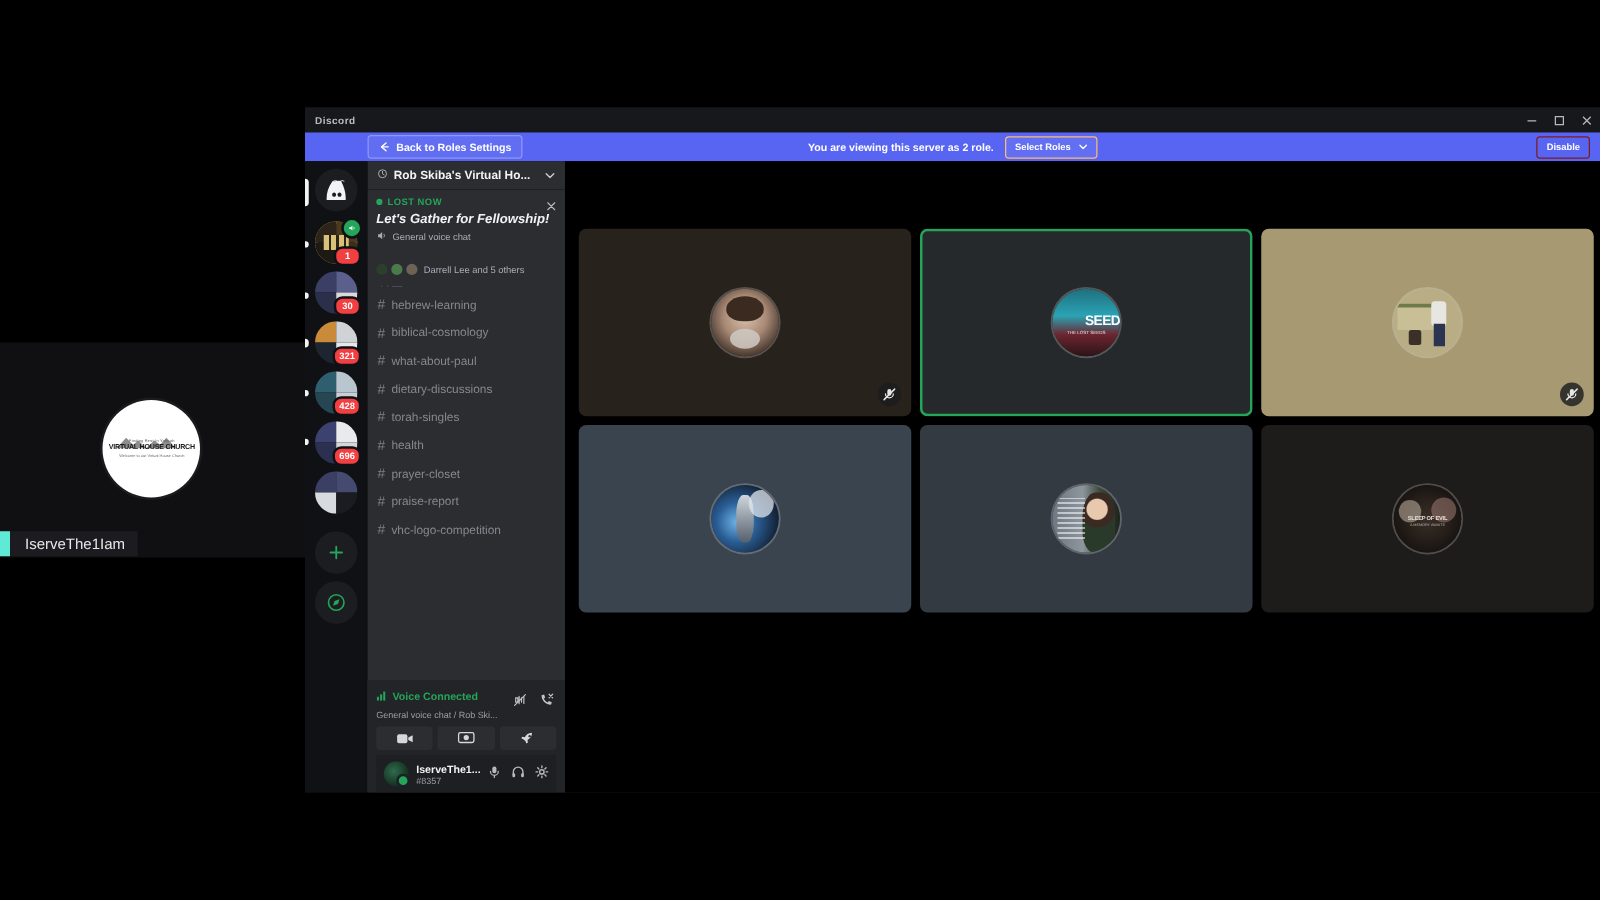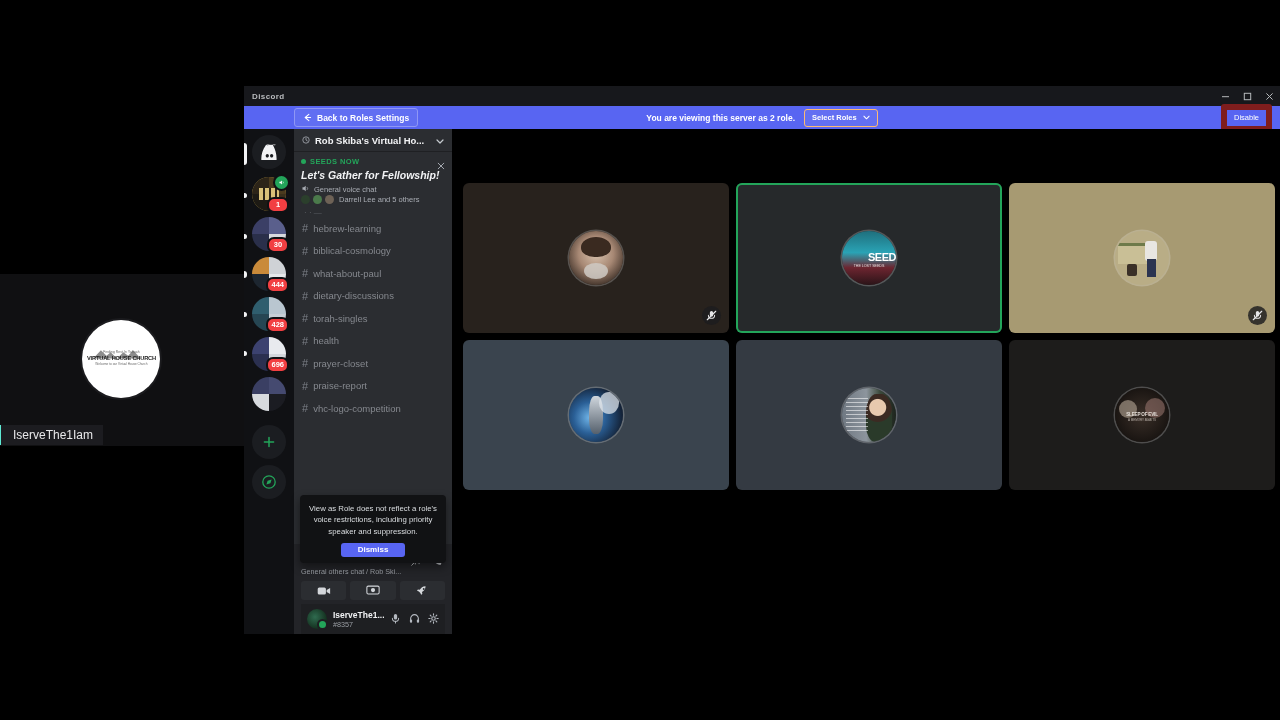--- a/index.html
+++ b/index.html
@@ -29,21 +29,21 @@
   .ov-logo .l2 { font-size: 6.2px; color: #1a1a1a; font-weight: bold; letter-spacing: -.2px; white-space: nowrap; }
   .ov-logo .l3 { font-size: 3.4px; color: #6a6a6a; margin-top: 2px; }
   .ov-mountains {
     position: absolute; left: 0; right: 0; top: 26px; height: 14px;
   }
   .overlay-nameplate {
     position: absolute; left: 0; top: 425px; height: 20px;
     background: #1c1c20; color: #e8e8ea;
     font-size: 12px; display: flex; align-items: center;
     padding: 0 10px 0 12px;
-    border-left: 1px solid #5eead4;
+    border-left: 8px solid #5eead4;
   }
 
   
   .dwin {
     position: absolute; left: 244px; top: 86px; width: 1036px; height: 548px;
     background: #1e1f22;
     display: flex; flex-direction: column;
     overflow: hidden;
   }
   .titlebar {
@@ -79,22 +79,22 @@
   .banner-center > * { pointer-events: auto; }
   .banner-text { color: #ffffff; font-size: 8.5px; font-weight: bold; }
   .select-roles-btn {
     height: 16px; border: 1px solid #fdba74; border-radius: 3px;
     display: flex; align-items: center; gap: 6px; padding: 0 7px;
     color: #ffffff; font-size: 7.5px; font-weight: bold;
     background: rgba(255,255,255,.07);
   }
   .disable-btn {
     position: absolute; right: 8px; height: 16px;
-    border: 6px solid #7f1d1d; border-radius: 3px; padding: 0 7px;
-    display: flex; align-items: center; color: #fff; font-size: 7.5px; font-weight: normal;
+    border: 1px solid #7f1d1d; border-radius: 3px; padding: 0 7px;
+    display: flex; align-items: center; color: #fff; font-size: 7.5px; font-weight: bold;
   }
 
   
   .dbody { flex: 1; display: flex; min-height: 0; background: #000; }
 
   
   .rail {
     width: 50px; flex: 0 0 50px; background: #101114;
     display: flex; flex-direction: column; align-items: center;
     padding-top: 6px; gap: 6px; position: relative;
@@ -143,21 +143,21 @@
 
   .live-card {
     margin: 6px 7px 2px 7px; position: relative;
   }
   .live-row { display: flex; align-items: center; gap: 4px; }
   .live-dot { width: 5px; height: 5px; border-radius: 50%; background: #23a55a; }
   .live-now { color: #23a55a; font-size: 7.5px; font-weight: bold; letter-spacing: .4px; }
   .live-close { position: absolute; right: 0; top: -1px; color: #b5bac1; }
   .live-title { color: #f2f3f5; font-size: 10.5px; font-weight: bold; margin-top: 3px; font-style: italic; }
   .live-sub { display: flex; align-items: center; gap: 4px; margin-top: 3px; color: #a9adb4; font-size: 7.5px; }
-  .live-people { display: flex; align-items: center; gap: 3px; margin-top: 0; }
+  .live-people { display: flex; align-items: center; gap: 3px; margin-top: 16px; }
   .mini-av { width: 9px; height: 9px; border-radius: 50%; display: inline-block; }
   .live-people .ptxt { color: #a9adb4; font-size: 7.5px; margin-left: 2px; }
 
   .chan-scroll { flex: 1; overflow: hidden; padding-top: 2px; position: relative; }
   .chan-cut { color: #7d818a; font-size: 8px; padding: 0 10px; height: 9px; overflow: hidden; opacity: .55; }
   .chan {
     height: 22.5px; display: flex; align-items: center; gap: 5px;
     padding: 0 8px; color: #85888e; font-size: 9.5px;
   }
   .chan .hash { font-size: 11px; color: #7b7f86; font-weight: 500; }
@@ -327,21 +327,21 @@
           <div class="badge">30</div>
         </div>
 
         <div class="rail-icon">
           <div class="disc">
             <div class="q4" style="left:0;top:0;background:#c98a3a"></div>
             <div class="q4" style="left:50%;top:0;background:#cfd2d6"></div>
             <div class="q4" style="left:0;top:50%;background:#1d2630"></div>
             <div class="q4" style="left:50%;top:50%;background:#e6e8ea"></div>
           </div>
-          <div class="badge">444</div>
+          <div class="badge">321</div>
         </div>
 
         <div class="rail-icon">
           <div class="disc">
             <div class="q4" style="left:0;top:0;background:#2f5e6e"></div>
             <div class="q4" style="left:50%;top:0;background:#b9c6d0"></div>
             <div class="q4" style="left:0;top:50%;background:#264653"></div>
             <div class="q4" style="left:50%;top:50%;background:#c8cfd6"></div>
           </div>
           <div class="badge">428</div>
@@ -391,21 +391,21 @@
           <span>
             <svg width="8" height="5" viewBox="0 0 8 5">
                 <path d="M1 1 L4 4 L7 1" fill="none" stroke="#c4c9ce" stroke-width="1.2" stroke-linecap="round" stroke-linejoin="round"></path>
               </svg>
           </span>
         </div>
 
         <div class="live-card">
           <div class="live-row">
             <span class="live-dot"></span>
-            <span class="live-now">SEEDS NOW</span>
+            <span class="live-now">LOST NOW</span>
             <span class="live-close">
               <svg width="8" height="8" viewBox="0 0 10 10">
                   <path d="M1.5 1.5 L8.5 8.5 M8.5 1.5 L1.5 8.5" stroke="#b5bac1" stroke-width="1.1" stroke-linecap="round"></path>
                 </svg>
             </span>
           </div>
           <div class="live-title">Let's Gather for Fellowship!</div>
           <div class="live-sub">
             <span>
               <svg width="9" height="9" viewBox="0 0 12 12">
@@ -457,39 +457,35 @@
             <span class="hash">#</span>
             <span>praise-report</span>
           </div>
           <div class="chan">
             <span class="hash">#</span>
             <span>vhc-logo-competition</span>
           </div>
 
         </div>
 
-        <div class="tip">
-          <div class="tip-text">View as Role does not reflect a role's voice restrictions, including priority speaker and suppression.</div>
-          <div class="tip-btn">Dismiss</div>
-        </div>
 
         <div class="voice-panel">
           <div class="vp-top">
             <div class="vp-left">
               <div class="vp-status">
                 <span>
                   <svg width="9" height="9" viewBox="0 0 10 10">
                     <rect x="0.6" y="6" width="1.8" height="3.4" fill="#23a55a"></rect>
                     <rect x="3.4" y="3.8" width="1.8" height="5.6" fill="#23a55a"></rect>
                     <rect x="6.2" y="1.4" width="1.8" height="8" fill="#23a55a"></rect>
                   </svg>
                 </span>
                 <span class="vtxt">Voice Connected</span>
               </div>
-              <div class="vp-sub">General others chat / Rob Ski...</div>
+              <div class="vp-sub">General voice chat / Rob Ski...</div>
             </div>
             <div class="vp-icons">
               <span>
                 <svg width="12" height="12" viewBox="0 0 14 14">
                   <path d="M3 9 L5 9 L5 5 L3 5 Z M6.2 10.5 L6.2 3.5 M8.4 9 L8.4 5 M10.6 10.2 L10.6 3.8" stroke="#c0c3c8" stroke-width="1.1" fill="none" stroke-linecap="round"></path>
                   <path d="M2 12 L12 2" stroke="#c0c3c8" stroke-width="1.1" stroke-linecap="round"></path>
                 </svg>
               </span>
               <span>
                 <svg width="12" height="12" viewBox="0 0 14 14">

